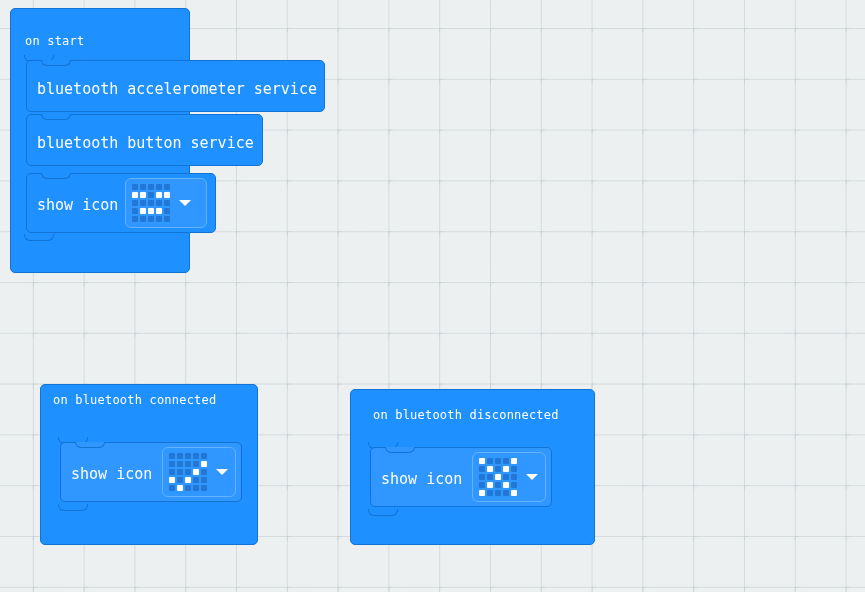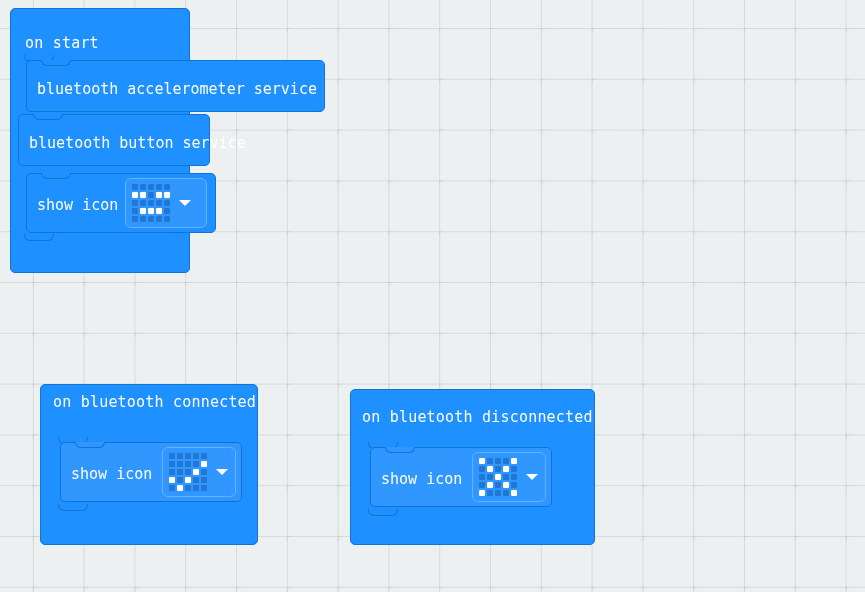--- a/index.html
+++ b/index.html
@@ -42,21 +42,21 @@
 
   
   .evt {
     background: #1e90ff;
     border: 1px solid #1273d4;
     border-radius: 5px;
     box-shadow: inset 0 0 0 0 rgba(0,0,0,0);
   }
   .evt-label {
     color: #ffffff;
-    font-size: 15px;
+    font-size: 12px;
     letter-spacing: 0.2px;
     white-space: nowrap;
     position: absolute;
   }
 
   
   .stmt {
     background: #2f97ff;
     border: 1px solid #1273d4;
     border-radius: 5px;
@@ -156,21 +156,21 @@
 
   <div class="mouth-notch" style="left:24px; top:55px;"></div>
 
   <div class="mouth-notch" style="left:24px; top:234px;"></div>
 
   <div class="block stmt solid" style="left:26px; top:60px; width:299px; height:52px;">
     <div class="notch"></div>
     <span class="stmt-label" style="left:10px; top:19px;">bluetooth accelerometer service</span>
   </div>
 
-  <div class="block stmt solid" style="left:18px; top:114px; width:192px; height:52px;">
+  <div class="block stmt solid" style="left:26px; top:114px; width:237px; height:52px;">
     <div class="notch"></div>
     <span class="stmt-label" style="left:10px; top:19px;">bluetooth button service</span>
   </div>
 
   <div class="block stmt solid" style="left:26px; top:173px; width:190px; height:60px;">
     <div class="notch"></div>
     <span class="stmt-label" style="left:10px; top:22px;">show icon</span>
   </div>
   <div class="ledfield" style="left:125px; top:178px; width:82px; height:50px;">
     <div class="ledgrid">
@@ -238,21 +238,21 @@
         <div class="led"></div>
         <div class="led on"></div>
         <div class="led"></div>
         <div class="led"></div>
         <div class="led"></div>
       </div>
     <div class="caret"></div>
   </div>
 
   <div class="block evt" style="left:350px; top:389px; width:245px; height:156px;">
-    <span class="evt-label" style="left:11px; top:18px;">on bluetooth disconnected</span>
+    <span class="evt-label" style="left:22px; top:18px;">on bluetooth disconnected</span>
   </div>
   <div class="mouth-notch" style="left:368px; top:442px;"></div>
   <div class="mouth-notch" style="left:368px; top:509px;"></div>
 
   <div class="block stmt" style="left:370px; top:447px; width:182px; height:60px;">
     <div class="notch onlight"></div>
     <span class="stmt-label" style="left:10px; top:22px;">show icon</span>
   </div>
   <div class="ledfield" style="left:472px; top:452px; width:74px; height:50px;">
     <div class="ledgrid">

